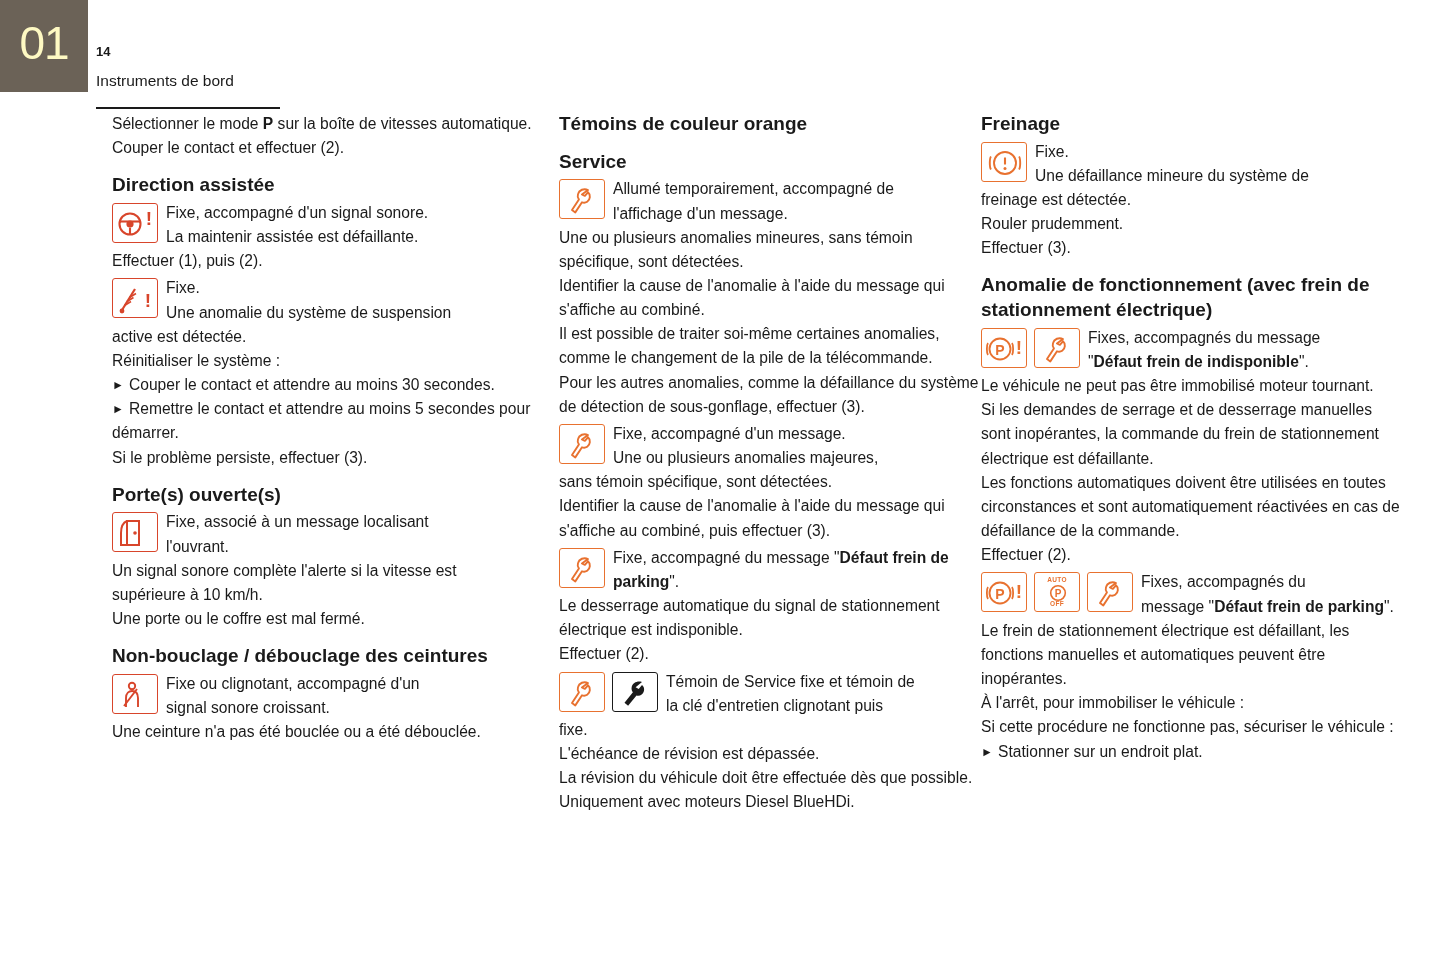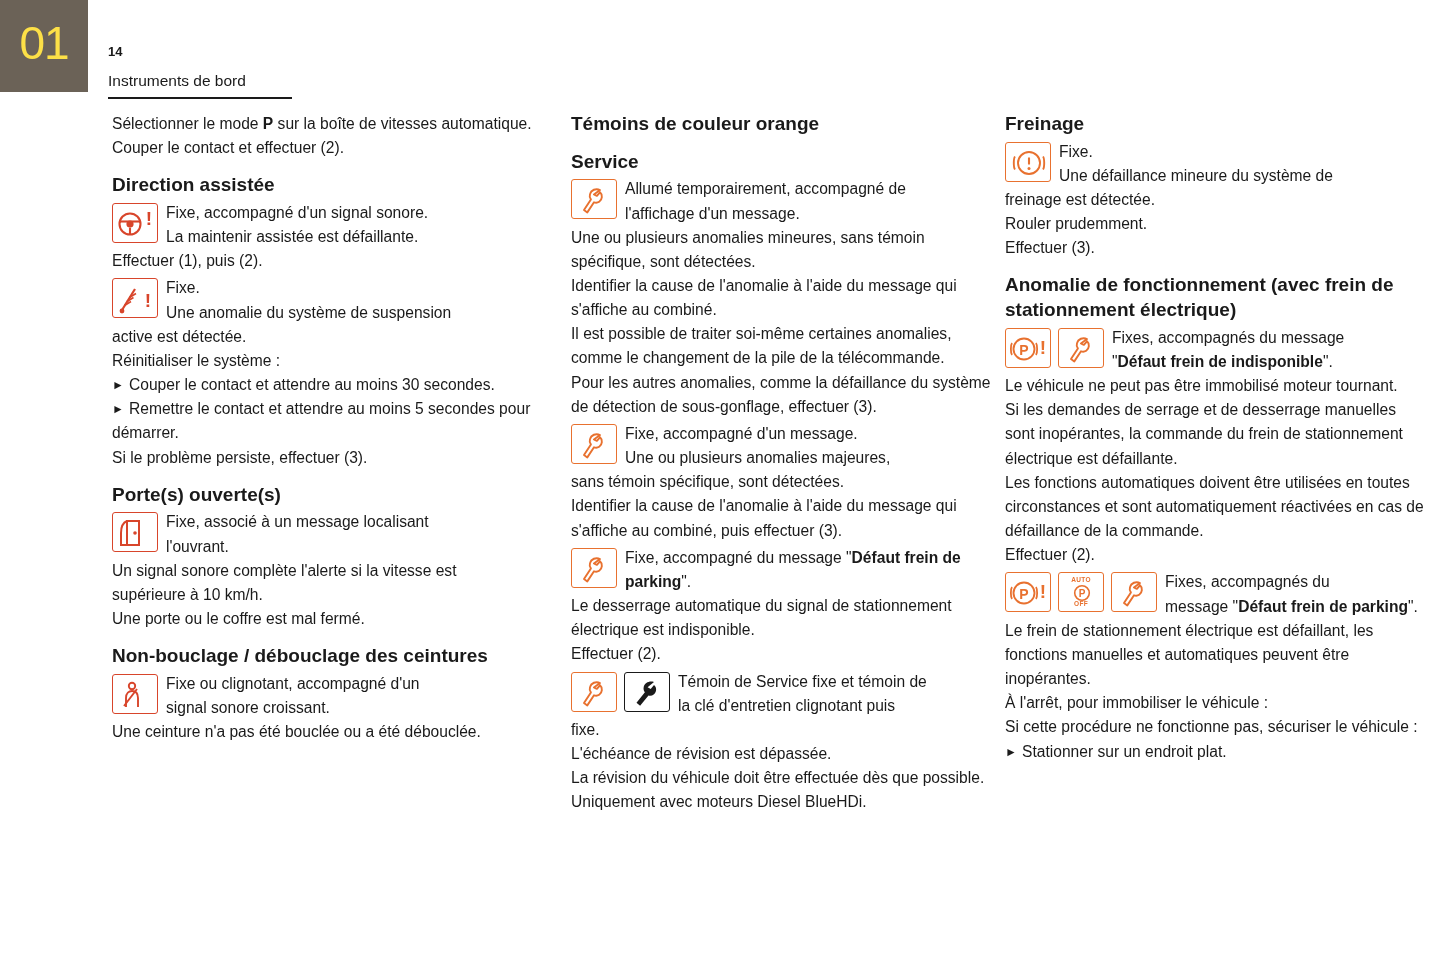--- a/index.html
+++ b/index.html
@@ -13,55 +13,55 @@
     position: relative;
     overflow: hidden;
   }
 
   
   .chapter-badge {
     position: absolute;
     left: 0; top: 0;
     width: 88px; height: 92px;
     background: #6b6257;
-    color: #fde047;
+    color: #fef9c3;
     font-size: 46px;
     font-weight: 400;
     letter-spacing: -1px;
     display: flex;
     align-items: center;
     justify-content: center;
     padding-bottom: 6px;
   }
   .page-head {
     position: absolute;
-    left: 108px; top: 44px;
+    left: 96px; top: 44px;
     width: 184px;
     border-bottom: 2px solid #1a1a1a;
-    padding-bottom: 6px;
+    padding-bottom: 16px;
   }
   .page-num {
     font-size: 13px;
     font-weight: bold;
     line-height: 1.2;
   }
   .page-title {
     font-size: 15.5px;
     line-height: 1.3;
     margin-top: 11px;
   }
 
   
   .columns {
     position: absolute;
     left: 0; top: 112px;
     width: 1445px;
     height: 850px;
     display: flex;
-    gap: 12px;
+    gap: 0;
   }
   .col {
     width: 422px;
     padding: 0;
     font-size: 15.6px;
     line-height: 1.55;
   }
   .col-1 { margin-left: 112px; }
   .col-2 { margin-left: 25px; }
   .col-3 { }

